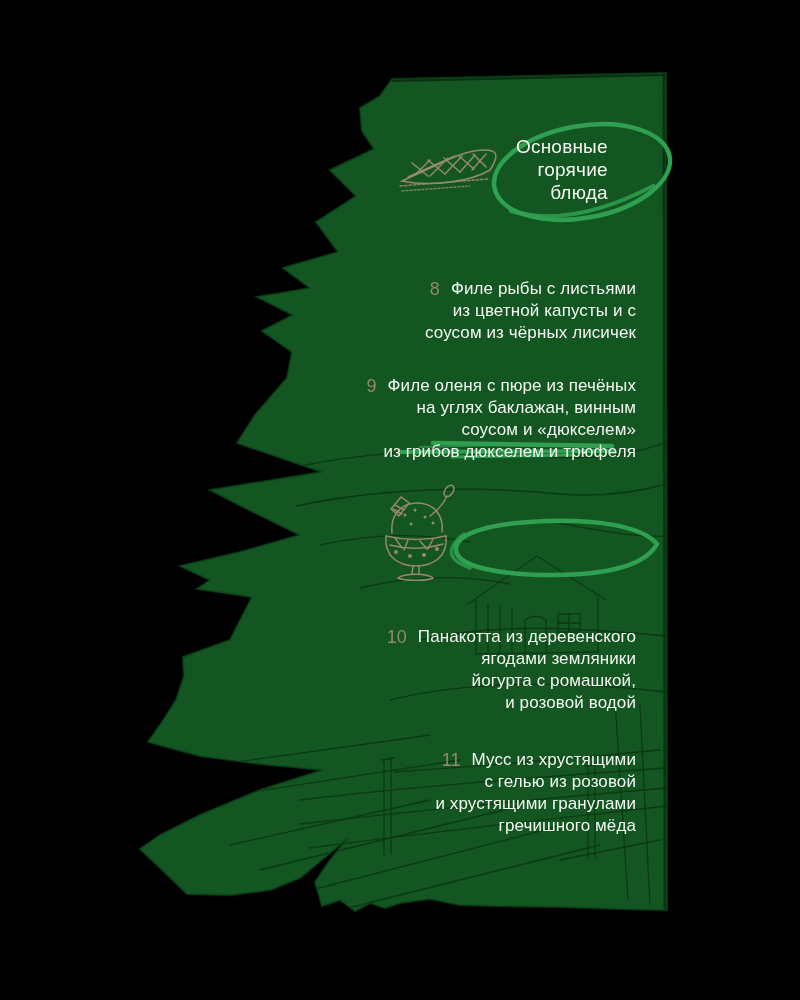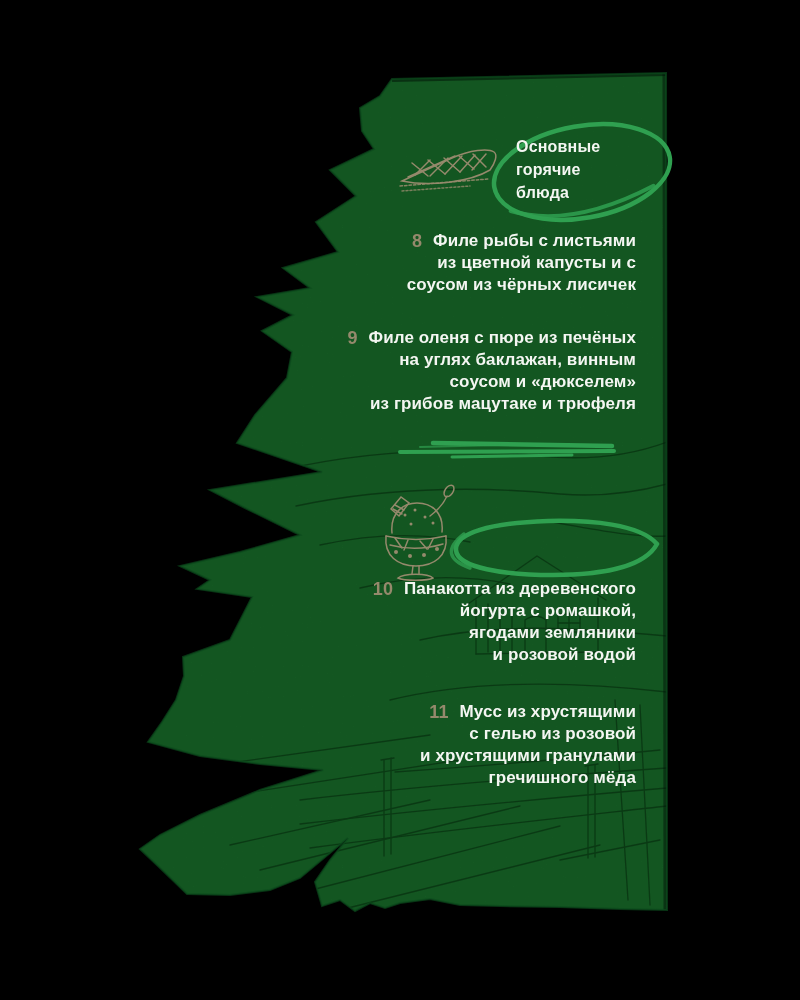--- a/index.html
+++ b/index.html
@@ -19,30 +19,30 @@
   .tree-svg{position:absolute;left:0;top:0;width:800px;height:1000px;}
   .tree-fill{fill:var(--panel-green);}
   .tree-edge{fill:none;stroke:#0c4a1c;stroke-width:2;opacity:.7;}
   .dark-edge{stroke:#02180a;fill:none;}
   .sketch{stroke:var(--sketch-green);fill:none;stroke-width:1.3;opacity:.6;stroke-linecap:round;}
   .accent{stroke:var(--accent-green);fill:none;stroke-linecap:round;}
   .tan-line{stroke:var(--tan);fill:none;stroke-width:1.5;stroke-linecap:round;}
   .tan-dot{fill:var(--tan);stroke:none;}
 
   .hdr{
-    position:absolute;color:var(--text-white);font-weight:bold;
-    font-size:16px;line-height:23px;letter-spacing:.2px;white-space:nowrap;
+    position:absolute;color:var(--text-white);font-weight:normal;
+    font-size:19px;line-height:23px;letter-spacing:.2px;white-space:nowrap;text-align:right;
   }
   .hdr-1{left:516px;top:135px;}
   .hdr-2{left:477px;top:537px;}
 
   .item{
     position:absolute;right:164px;width:330px;text-align:right;
-    color:var(--text-white);font-weight:bold;font-size:17px;line-height:22px;
-    letter-spacing:.1px;white-space:nowrap;
+    color:var(--text-white);font-weight:normal;font-size:17px;line-height:22px;
+    letter-spacing:.1px;white-space:nowrap;margin-top:48px;
   }
   .item .num{
     color:var(--tan);font-size:18px;margin-right:11px;
     position:relative;top:1px;
   }
   .item-8{top:229px;}
   .item-9{top:326px;}
   .item-10{top:577px;}
   .item-11{top:700px;}
 </style>
@@ -232,28 +232,28 @@
   <div class="item item-8">
     <div><span class="num">8</span><span>Филе рыбы с листьями</span></div>
     <div>из цветной капусты и с</div>
     <div>соусом из чёрных лисичек</div>
   </div>
 
   <div class="item item-9">
     <div><span class="num">9</span><span>Филе оленя с пюре из печёных</span></div>
     <div>на углях баклажан, винным</div>
     <div>соусом и «дюкселем»</div>
-    <div>из грибов мацутаке и трюфеля</div>
+    <div>из грибов дюкселем и трюфеля</div>
   </div>
 
 
   <div class="item item-10">
     <div><span class="num">10</span><span>Панакотта из деревенского</span></div>
+    <div>ягодами земляники</div>
     <div>йогурта с ромашкой,</div>
-    <div>ягодами земляники</div>
     <div>и розовой водой</div>
   </div>
 
   <div class="item item-11">
     <div><span class="num">11</span><span>Мусс из хрустящими</span></div>
     <div>с гелью из розовой</div>
     <div>и хрустящими гранулами</div>
     <div>гречишного мёда</div>
   </div>
 

